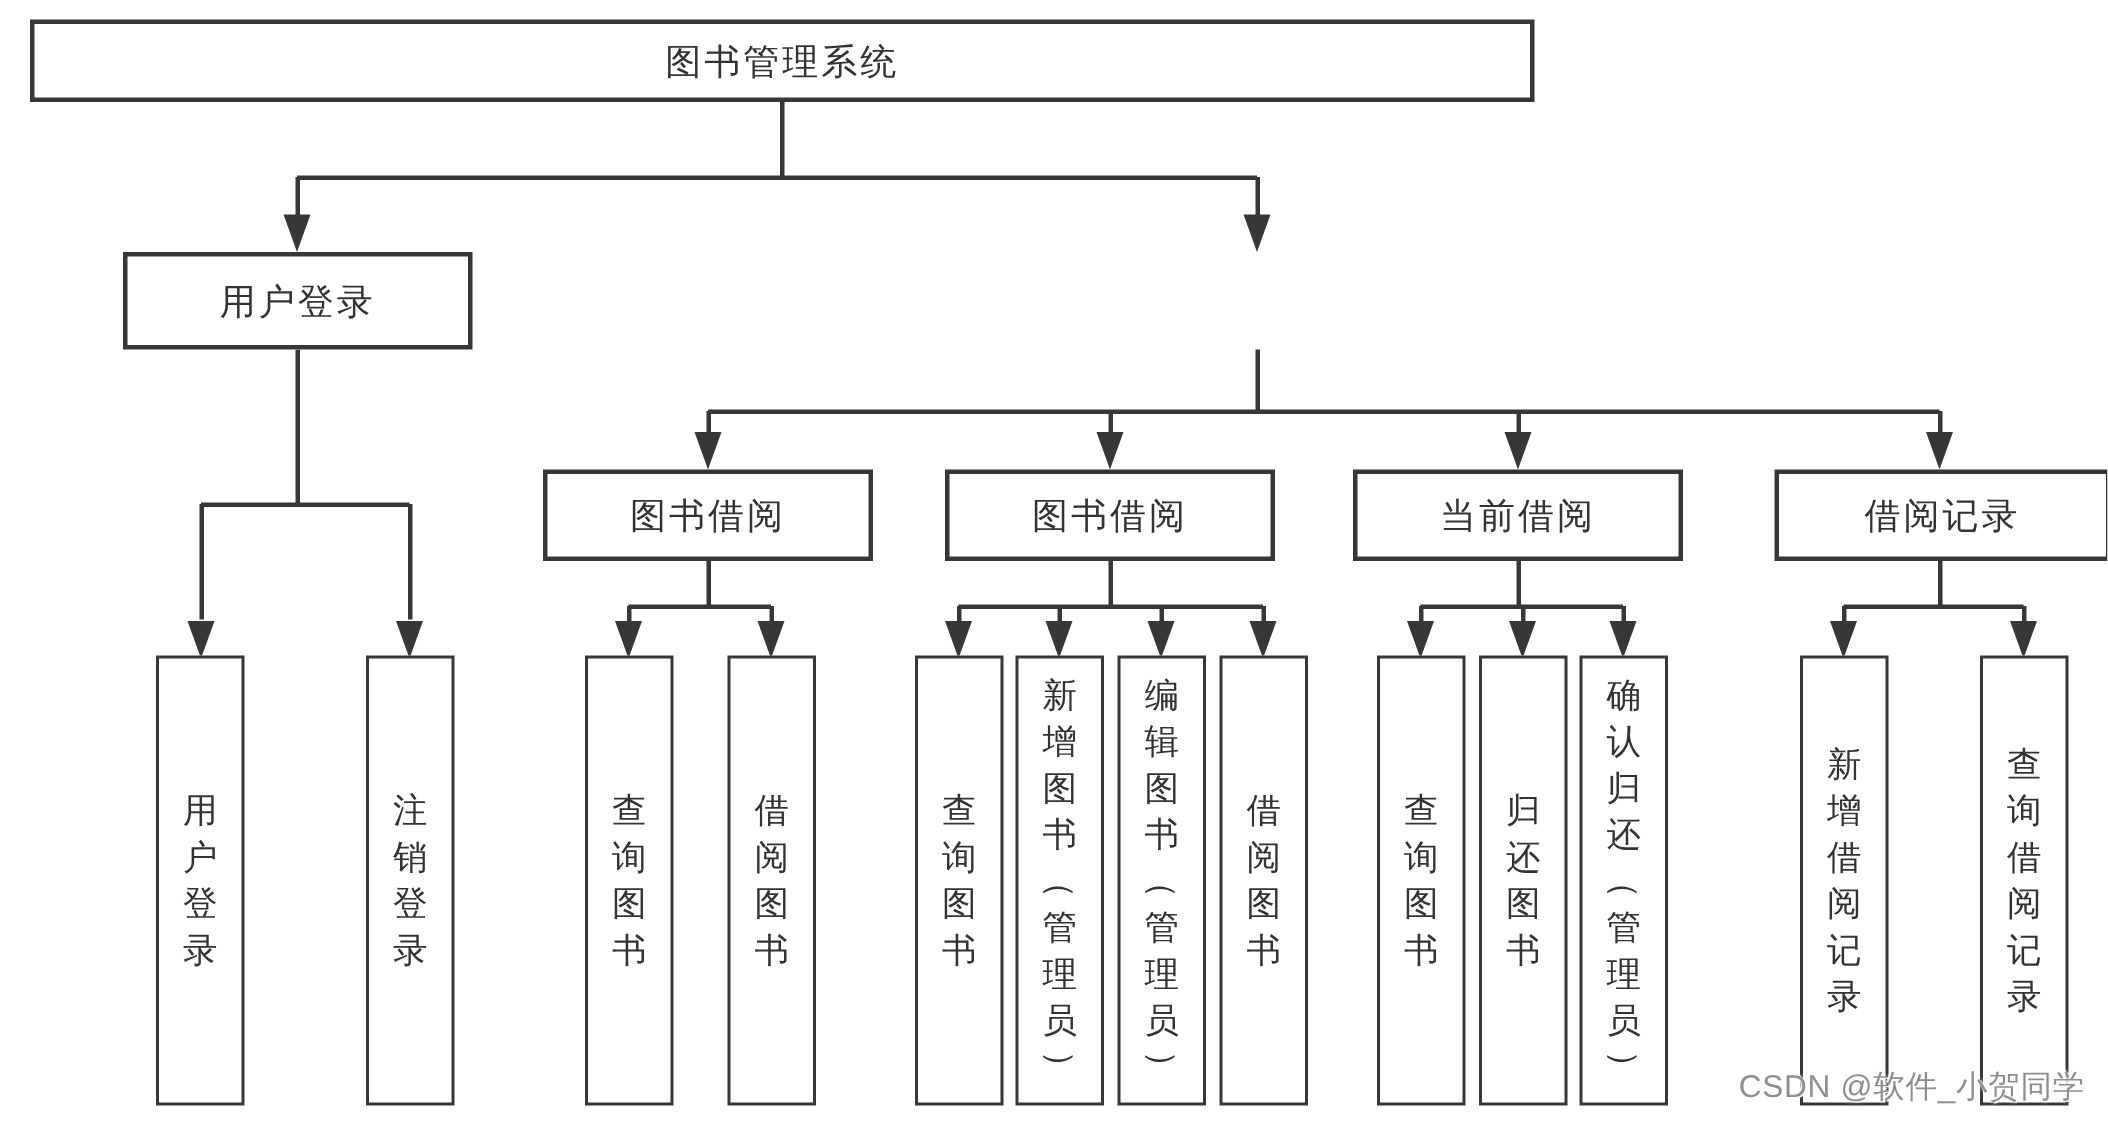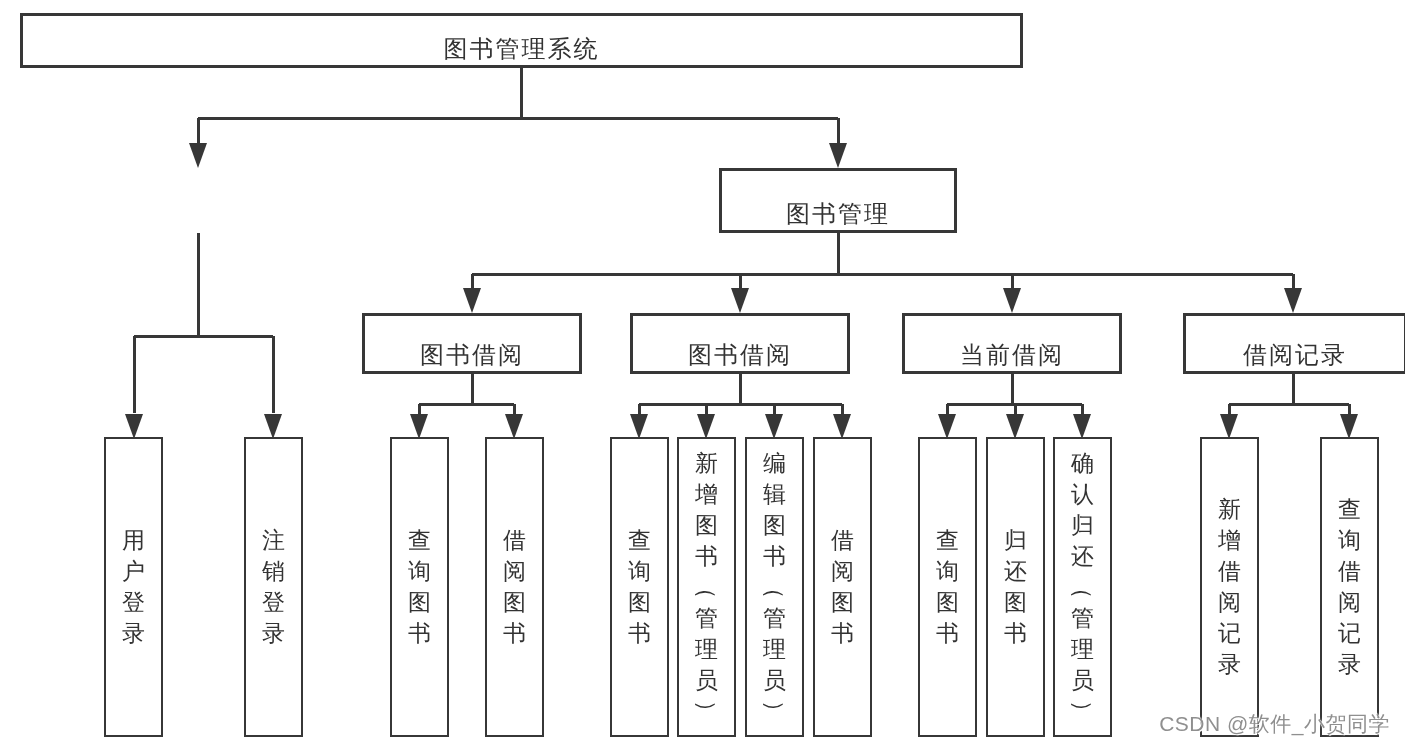--- a/index.html
+++ b/index.html
@@ -10,21 +10,21 @@
     font-family:"Liberation Sans",sans-serif;
     color:var(--text,#333333);
     overflow:hidden;
   }
   .box{
     position:absolute;
     background:#ffffff;
     border:3px solid var(--line,#373737);
     box-sizing:border-box;
     display:flex;
-    align-items:flex-end;
+    align-items:center;
     justify-content:center;
     z-index:2;
   }
   .box .hlabel{
     font-size:24px;
     letter-spacing:2px;
     white-space:nowrap;
   }
   .leaf{
     border-width:2.5px;
@@ -68,22 +68,22 @@
 </style>
 </head>
 <body>
 
 <div id="canvas" style="--line: #373737; --text: #333333; --bg: #ffffff; --wm: #8f8f8f;">
 
   <div class="box" style="left:20px;top:13px;width:1003px;height:55px">
     <span class="hlabel">图书管理系统</span>
   </div>
 
-  <div class="box" style="left:719px;top:168px;width:238px;height:65px">
-    <span class="hlabel">图书管理</span>
+  <div class="box" style="left:82px;top:168px;width:233px;height:65px">
+    <span class="hlabel">用户登录</span>
   </div>
 
   <div class="box" style="left:362px;top:313px;width:220px;height:61px">
     <span class="hlabel">图书借阅</span>
   </div>
   <div class="box" style="left:902px;top:313px;width:220px;height:61px">
     <span class="hlabel">当前借阅</span>
   </div>
   <div class="box" style="left:630px;top:313px;width:220px;height:61px">
     <span class="hlabel">图书借阅</span>

